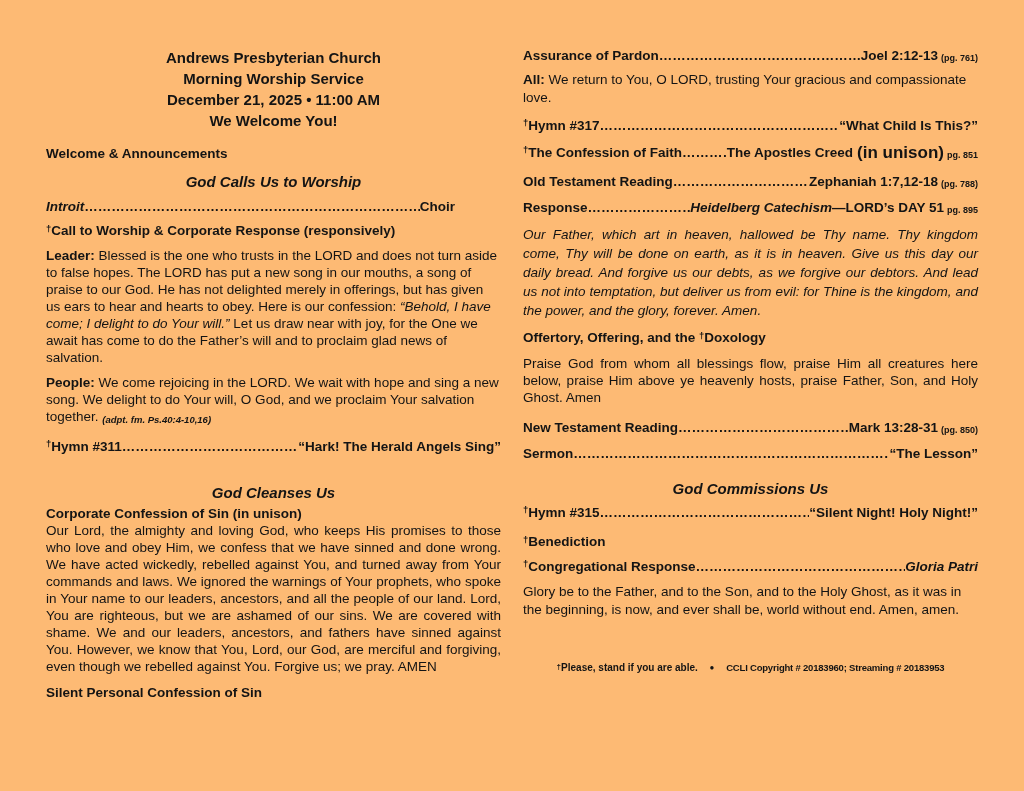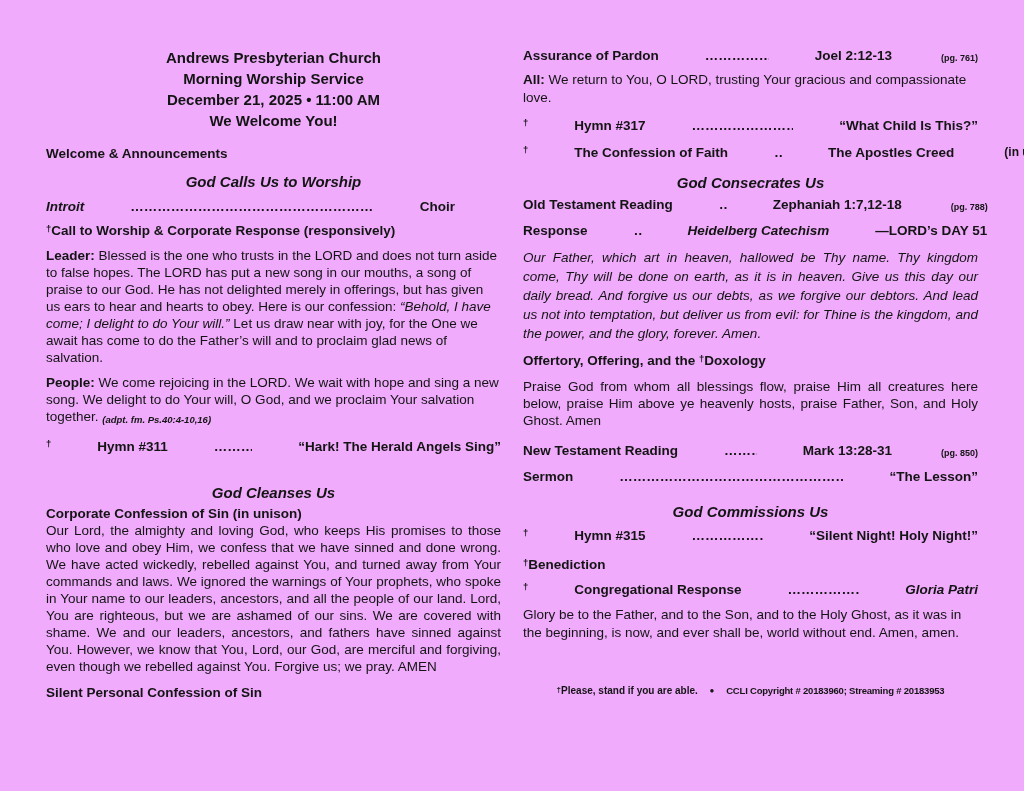--- a/index.html
+++ b/index.html
@@ -1,20 +1,20 @@
 <!DOCTYPE html>
 <html><head>
 <meta charset="utf-8">
 <style>
   * { margin:0; padding:0; box-sizing:border-box; }
   html, body { background:#ffffff; }
   .page {
     position:relative;
     width:1024px; height:791px;
-    background:#f0abfc;
+    background:#fdba74;
     color:#141414;
     font-family:"Liberation Sans", sans-serif;
     display:flex;
     padding:47px 46px 0 46px;
     gap:22px;
     overflow:hidden;
   }
   .col { width:455px; flex:0 0 455px; }
 
   .header { text-align:center; font-weight:700; font-size:15px; line-height:21px; margin-bottom:13px; }
@@ -28,34 +28,33 @@
   }
   .t-calls { margin:8px 0 6px; }
   .t-cleanses { margin:28px 0 2px; }
   .t-consecrates { margin:8px 0 3px; }
   .t-commissions { margin:17px 0 5px; }
 
   .prow {
     display:flex; align-items:flex-start;
     font-weight:700; font-size:13.5px; line-height:17px;
     white-space:nowrap;
-    gap:46px;
   }
   .prow > span { white-space:nowrap; }
   .dots { flex:1 1 auto; overflow:hidden; min-width:8px; }
 
   .para { font-size:13.5px; line-height:17px; }
   .just { text-align:justify; }
   .b { font-weight:700; }
   .bi { font-weight:700; font-style:italic; }
   .italic { font-style:italic; }
 
   .dagger { font-size:9.5px; font-weight:700; position:relative; top:-3px; }
   .pg { font-size:9px; font-weight:700; position:relative; top:3px; margin-left:3px; }
-  .unison-sm { font-size:12px; font-weight:700; margin-left:4px; }
+  .unison-sm { font-size:17px; font-weight:700; margin-left:4px; }
   .ref-sm { font-size:9.5px; font-weight:700; font-style:italic; position:relative; top:2px; }
 
   .introit-row { padding-right:46px; }
   .ctw { margin-top:7px; }
   .leader-para { margin-top:7px; }
   .people-para { margin-top:8px; }
   .hymn311-row { margin-top:12px; }
   .silent-heading { margin-top:9px; }
 
   .assurance-row { margin-bottom:7px; }
@@ -149,21 +148,20 @@
 
     <div class="prow faith-row">
       <span class="dagger">†</span>
       <span>The Confession of Faith</span>
       <span class="dots">………………………………………………………………………………</span>
       <span>The Apostles Creed</span>
       <span class="unison-sm">(in unison)</span>
       <span class="pg">pg. 851</span>
     </div>
 
-    <div class="section-title t-consecrates">God Consecrates Us</div>
 
     <div class="prow ot-row">
       <span>Old Testament Reading</span>
       <span class="dots">………………………………………………………………………………</span>
       <span>Zephaniah 1:7,12-18</span>
       <span class="pg">(pg. 788)</span>
     </div>
 
     <div class="prow response-row">
       <span>Response</span>

